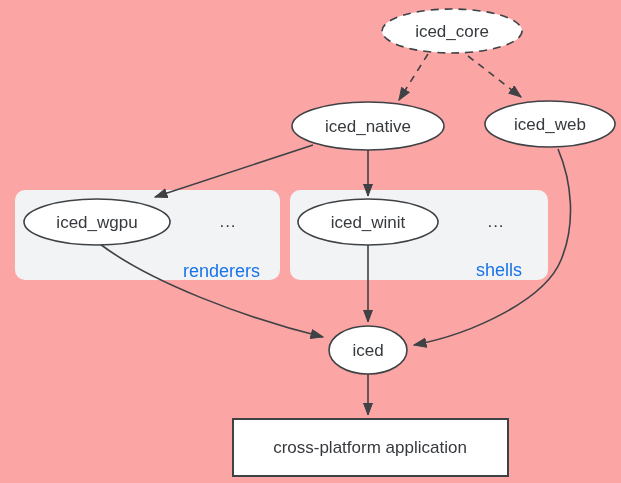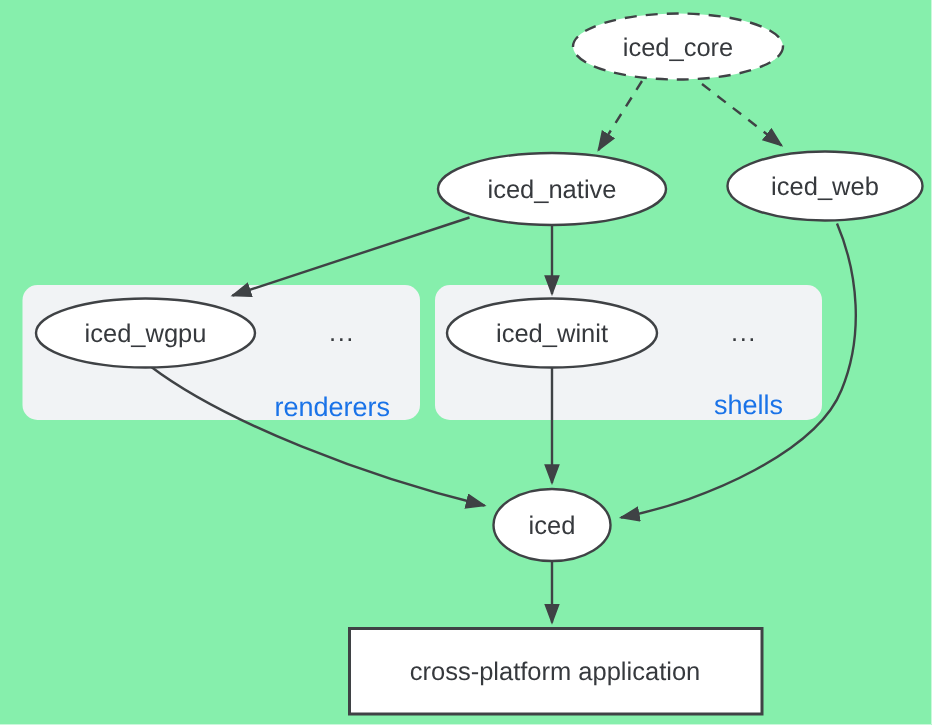--- a/index.html
+++ b/index.html
@@ -4,21 +4,21 @@
 <style>
   html, body {
     margin: 0;
     padding: 0;
     background: #ffffff;
   }
   .canvas {
     position: relative;
     width: 621px;
     height: 483px;
-    background: #86efac;
+    background: #fca5a5;
     font-family: "Liberation Sans", sans-serif;
   }
   svg { display: block; }
   .node-shape {
     fill: #ffffff;
     stroke: #3f4245;
     stroke-width: 1.6;
   }
   .node-shape.dashed {
     stroke-dasharray: 8 6;

